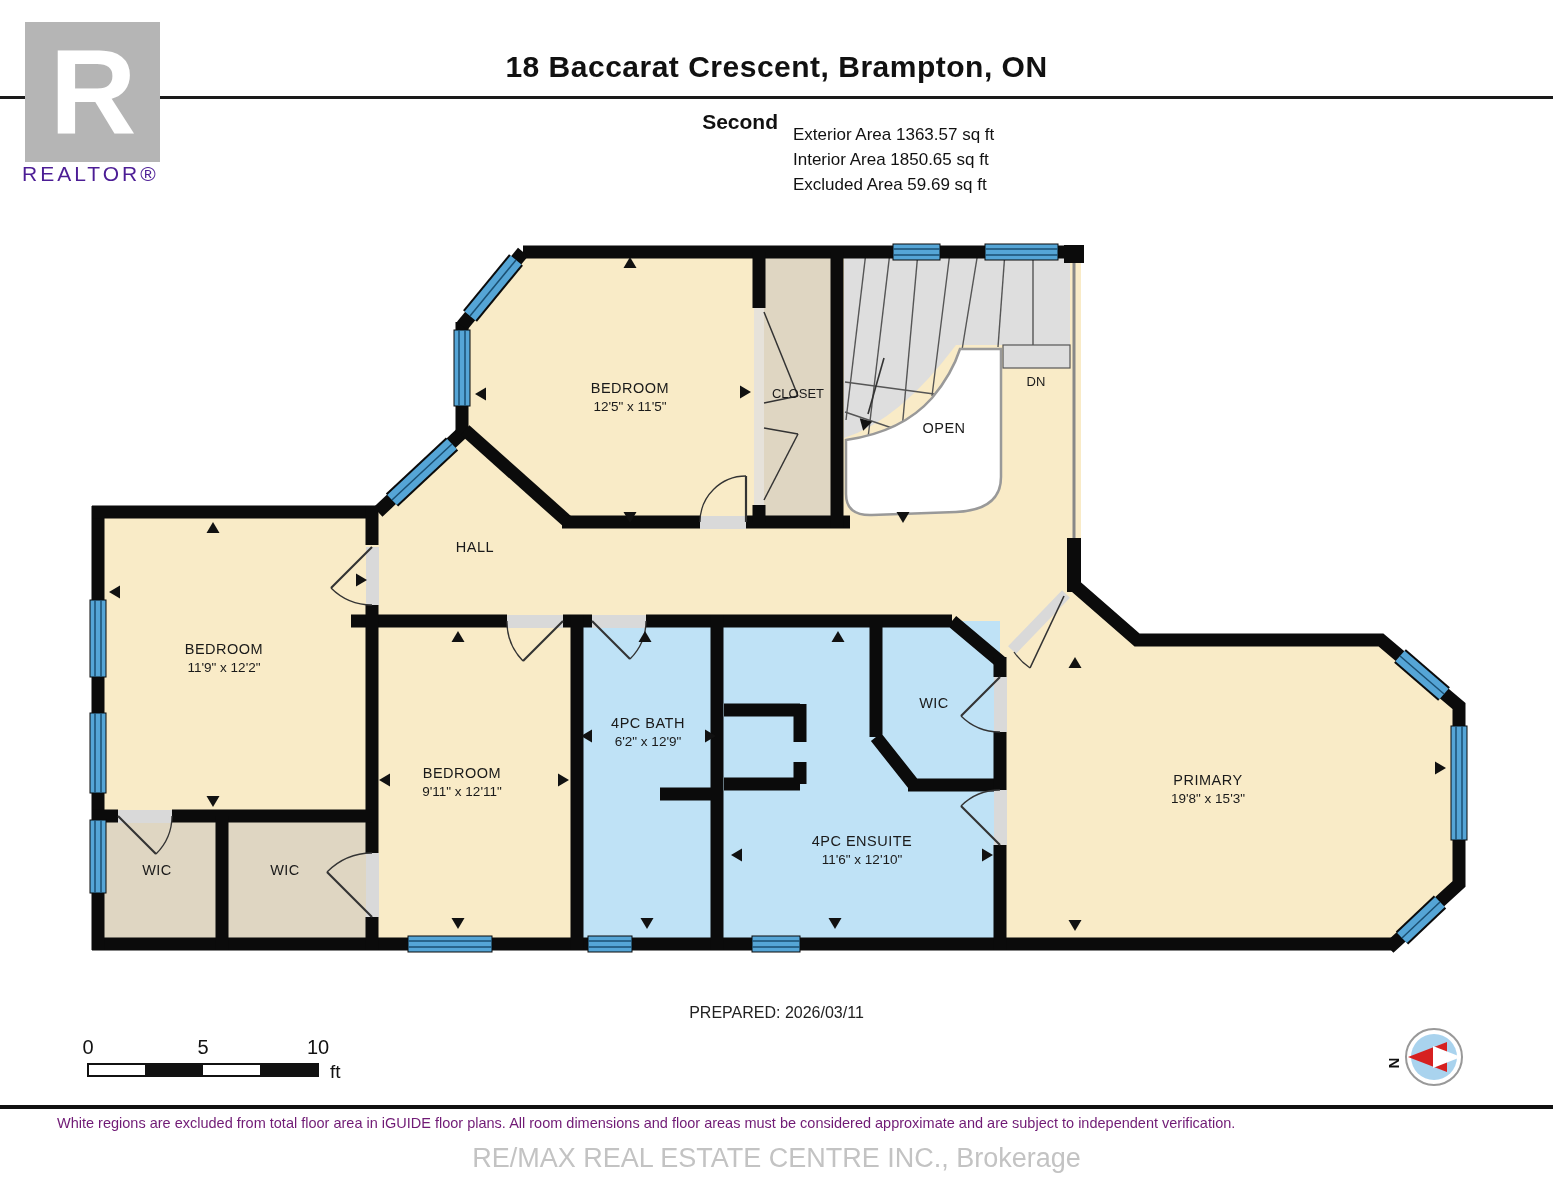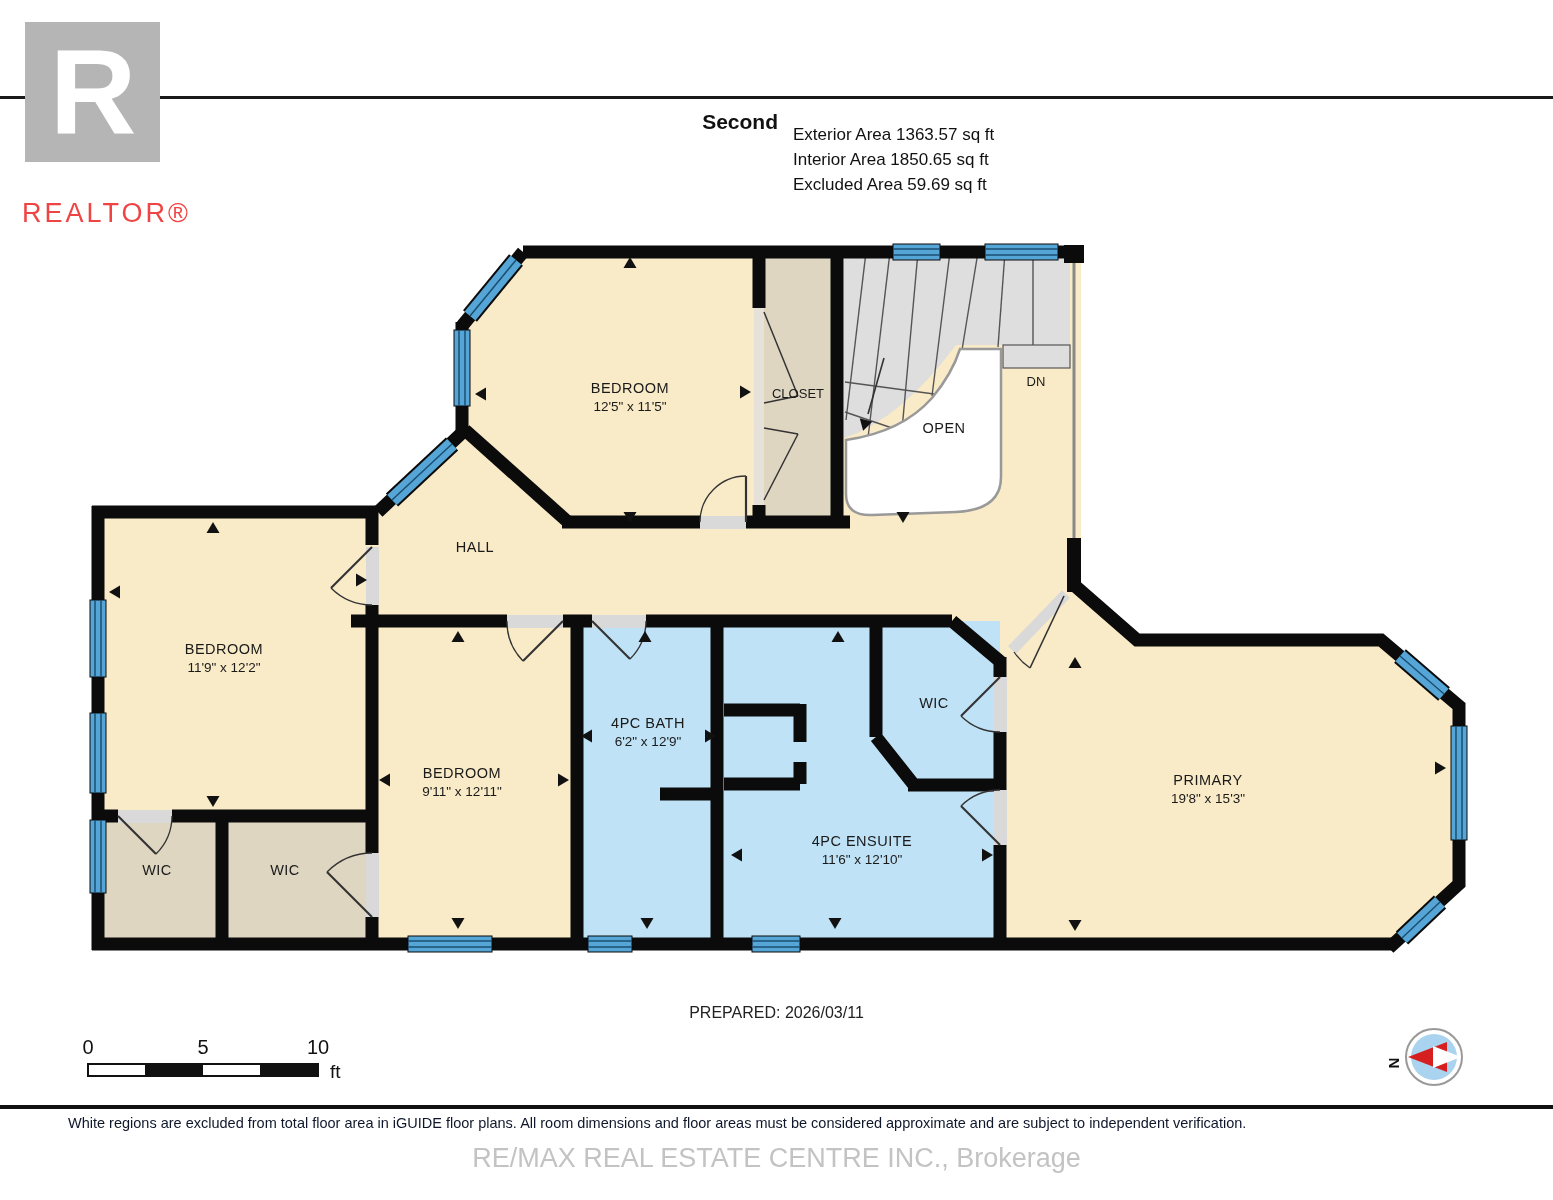--- a/index.html
+++ b/index.html
@@ -2,36 +2,37 @@
 <html><head>
 <meta charset="utf-8">
 <style>
   html,body{margin:0;padding:0;background:#fff;}
   body{font-family:"Liberation Sans",sans-serif;color:#111;}
   .page{position:relative;width:1553px;height:1200px;overflow:hidden;background:#fff;}
   .rule{position:absolute;left:0;top:96px;width:1553px;height:3px;background:#1a1a1a;}
   .title{position:absolute;left:0;top:50px;width:1553px;text-align:center;font-size:30px;font-weight:bold;letter-spacing:.5px;}
   .floorlbl{position:absolute;left:560px;top:110px;width:218px;text-align:right;font-size:21px;font-weight:bold;}
   .arealines{position:absolute;left:793px;top:122px;font-size:17px;line-height:25px;}
-  .logo-text{position:absolute;left:22px;top:162px;font-size:27px;letter-spacing:3px;color:#ef4444;margin-top:36px;}
+  .logo-text{position:absolute;left:22px;top:162px;font-size:21px;letter-spacing:3px;color:#4c1d95;}
   .prepared{position:absolute;left:0;top:1004px;width:1553px;text-align:center;font-size:16px;color:#222;}
   .bottomrule{position:absolute;left:0;top:1105px;width:1553px;height:4px;background:#111;}
-  .disclaimer{position:absolute;left:68px;top:1115px;width:1400px;font-size:14.5px;color:#0f172a;}
+  .disclaimer{position:absolute;left:57px;top:1115px;width:1400px;font-size:14.5px;color:#701a75;}
   .watermark{position:absolute;left:0;top:1124px;width:1553px;text-align:center;font-size:27px;color:#c3c3c3;text-shadow:0 0 4px #fff;margin-top:19px;}
   svg text{font-family:"Liberation Sans",sans-serif;}
   .roomname{font-size:14.5px;fill:#1a1a1a;letter-spacing:.5px;}
   .roomdim{font-size:13.5px;fill:#1a1a1a;}
   .smalllbl{font-size:13px;fill:#1a1a1a;}
 </style>
 </head>
 <body>
 
 <div class="page">
 
   <div class="rule"></div>
+  <div class="title">18 Baccarat Crescent, Brampton, ON</div>
   <div class="floorlbl">Second</div>
   <div class="arealines">
     <div>Exterior Area 1363.57 sq ft</div>
     <div>Interior Area 1850.65 sq ft</div>
     <div>Excluded Area 59.69 sq ft</div>
   </div>
   <div class="logo-text">REALTOR®</div>
 
   <svg width="1553" height="1200" viewBox="0 0 1553 1200" style="position:absolute;left:0;top:0;">
 

